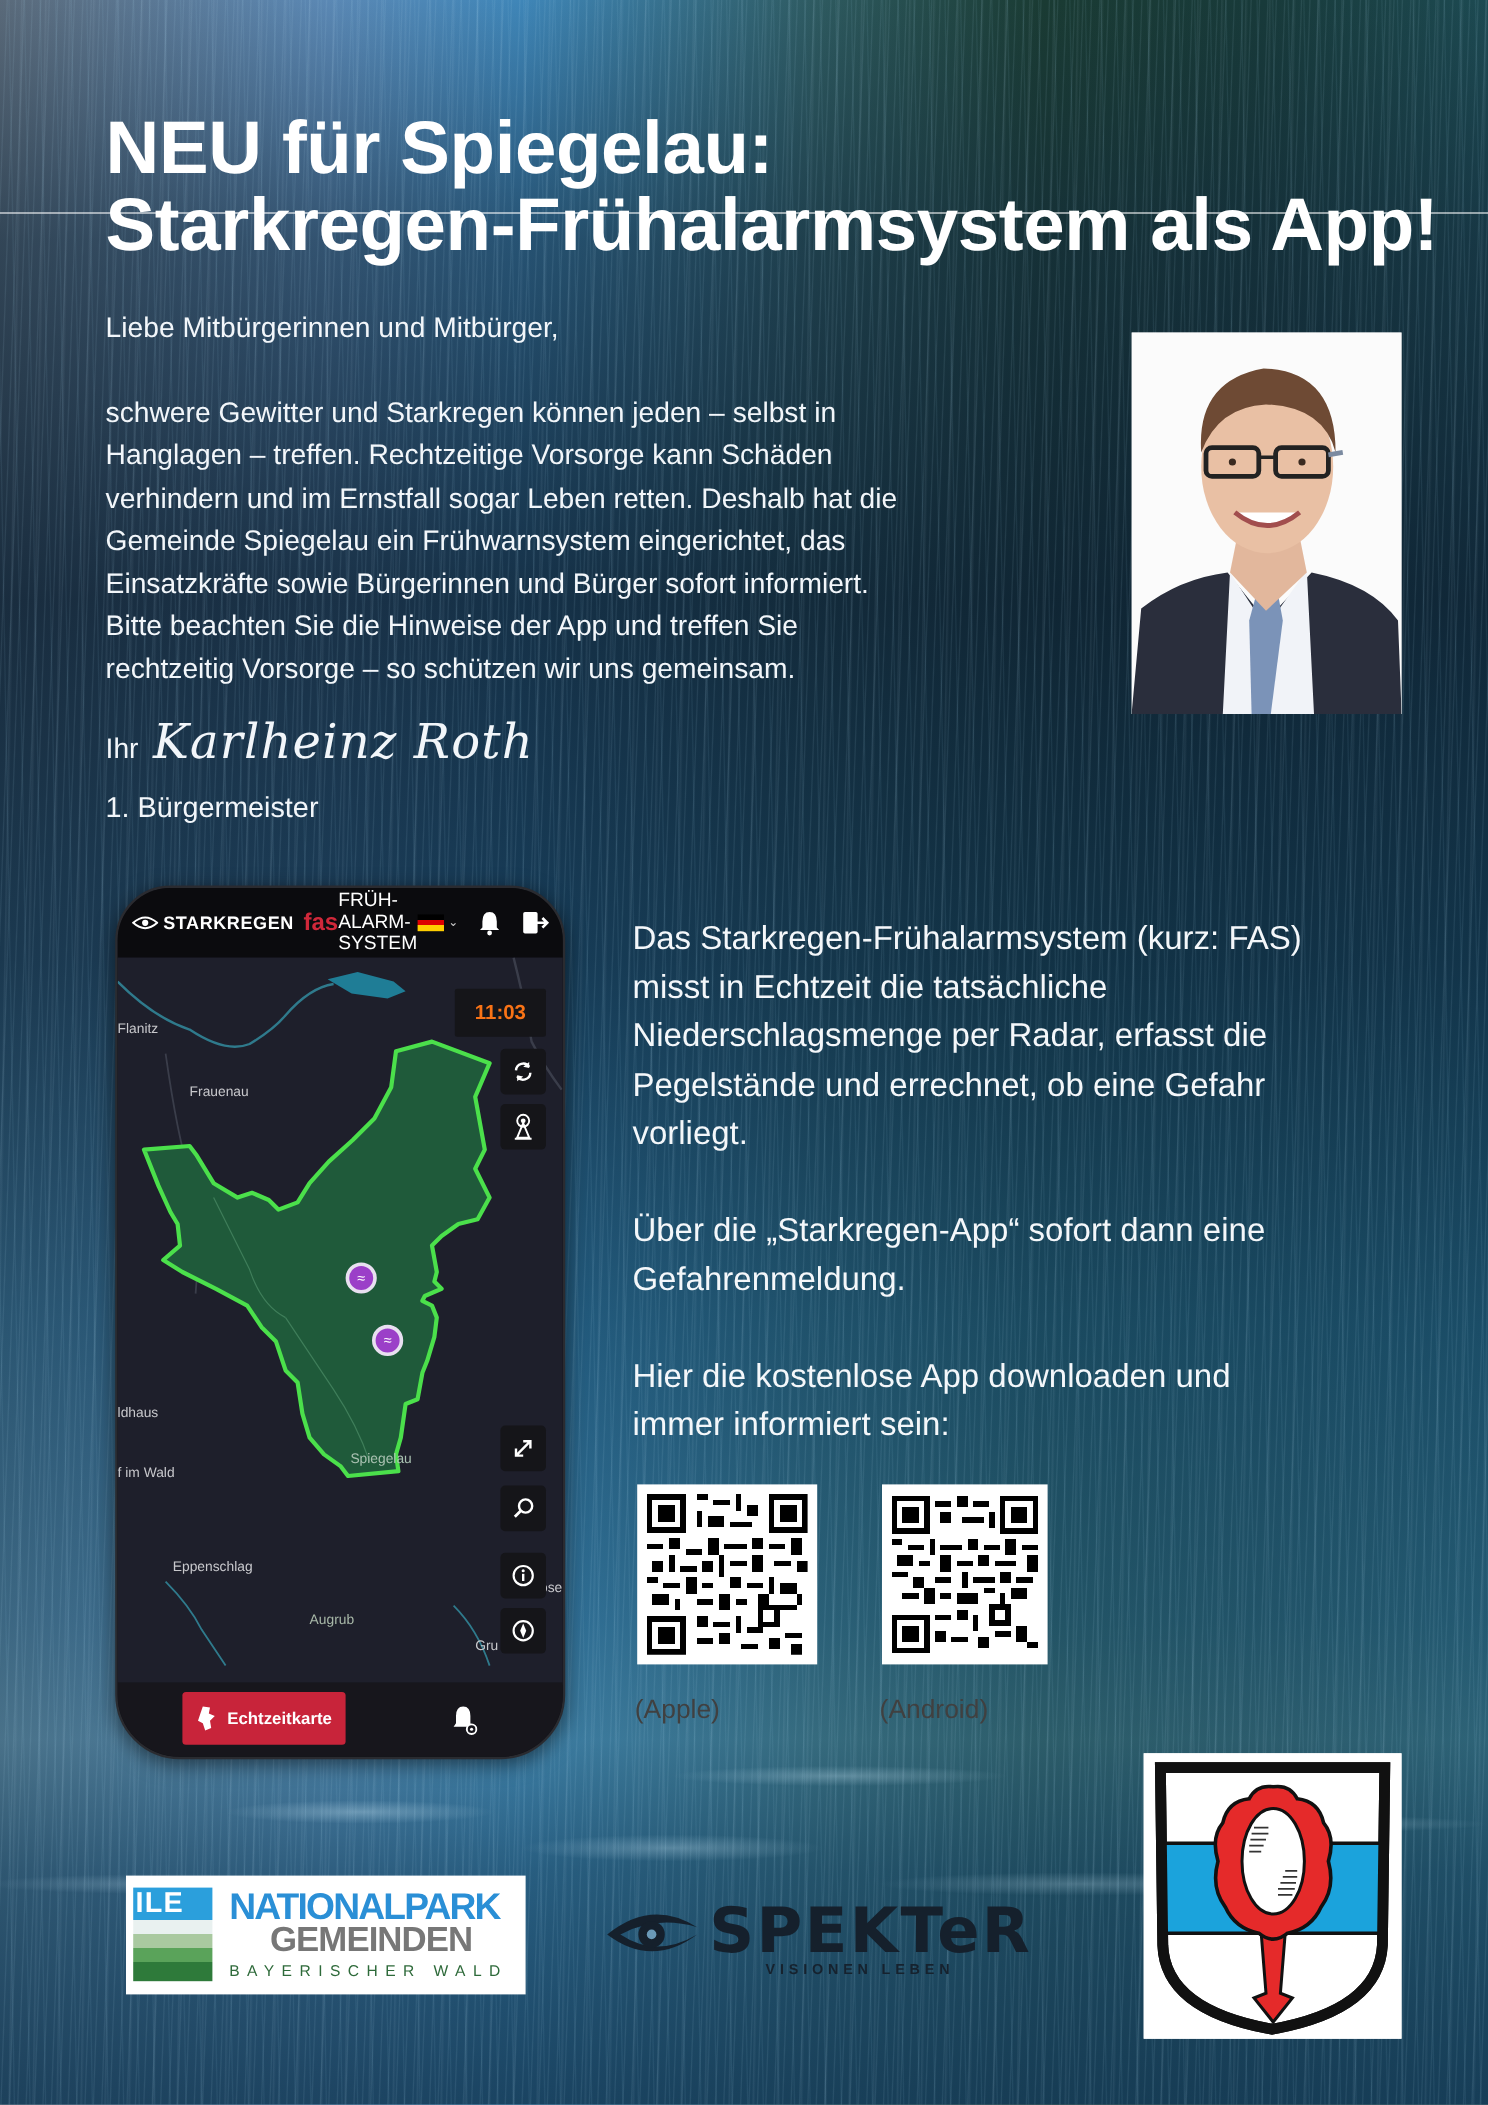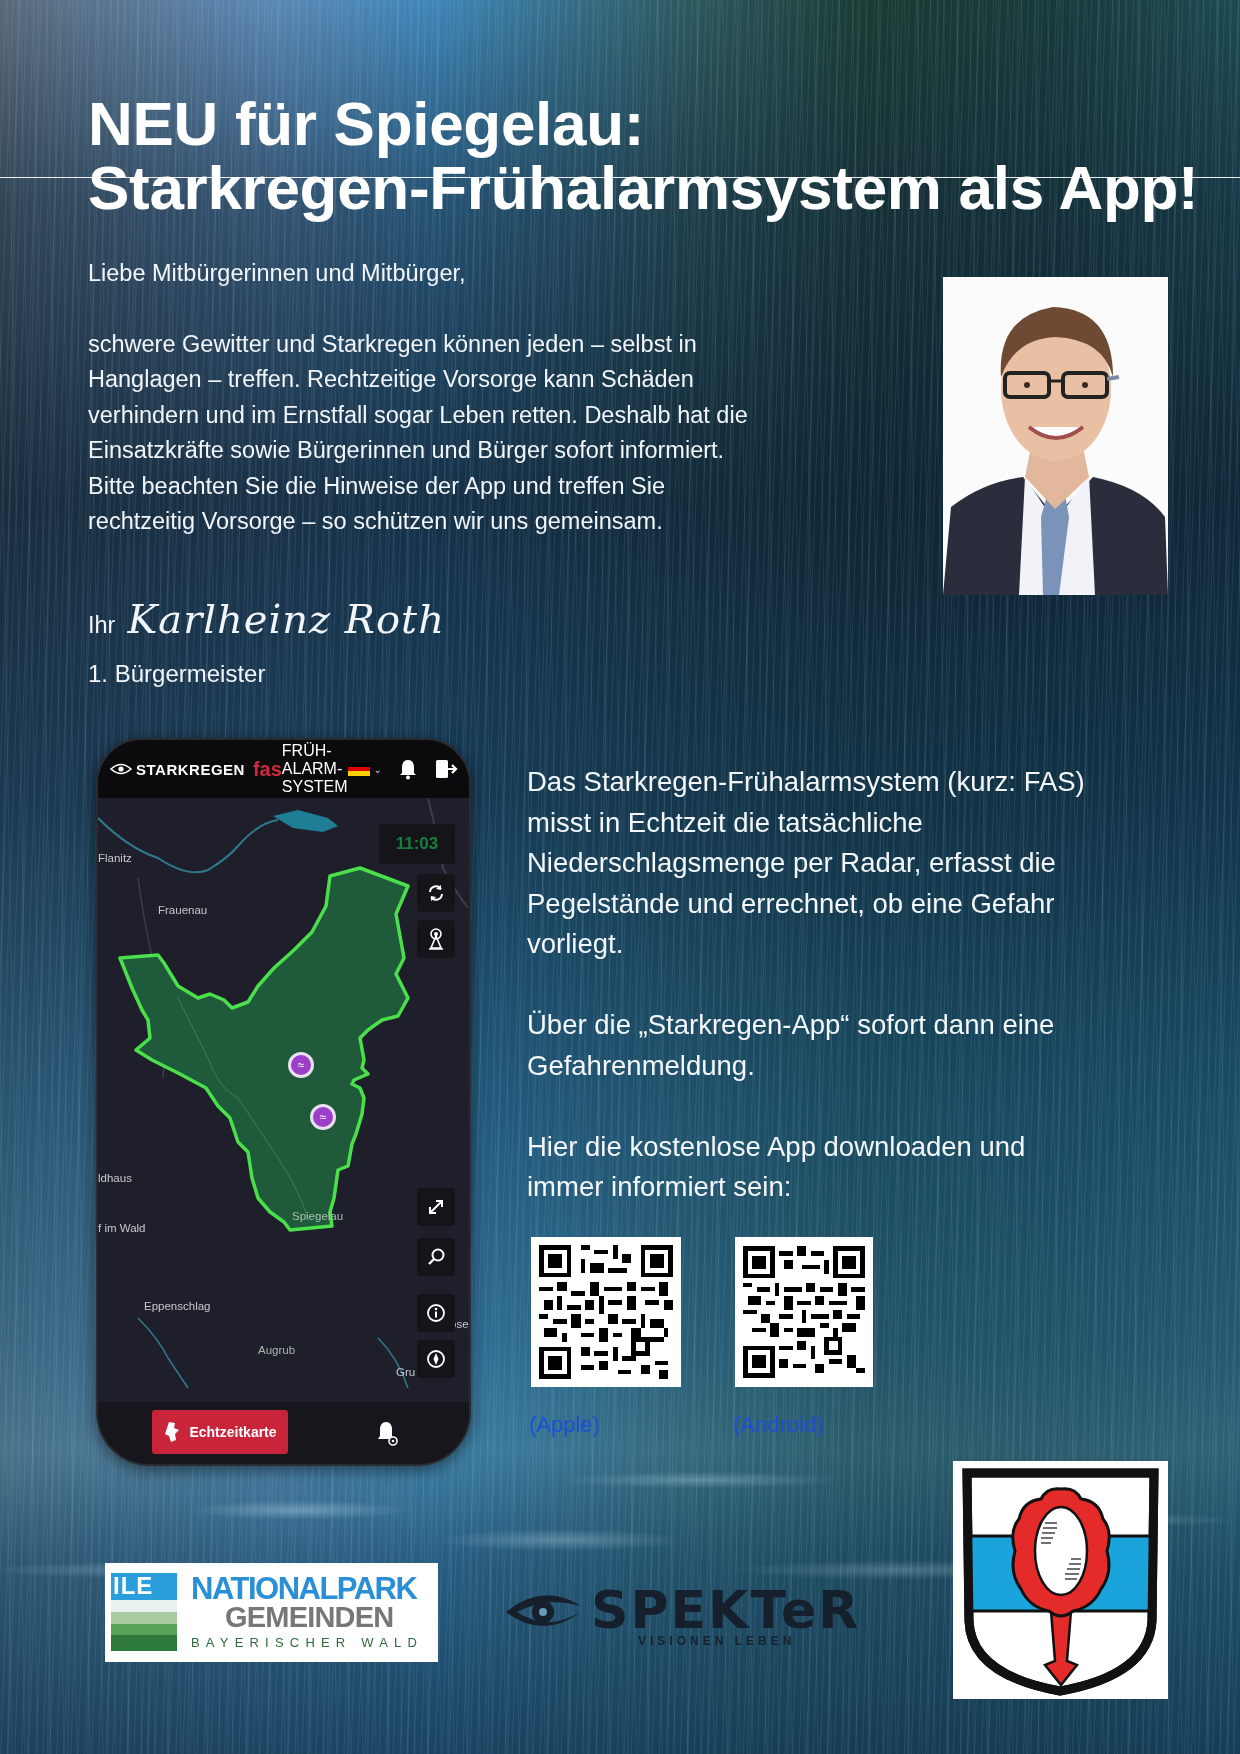--- a/index.html
+++ b/index.html
@@ -97,21 +97,21 @@
   .chev { font-size: 10px; color: #ccc; margin-left: -12px; }
 
   .map {
     position: absolute; left: 0; top: 58px; right: 0; height: 606px;
     background: #1e1f2b;
   }
   .map-label { position: absolute; font-size: 11.5px; color: #c8c8cc; white-space: nowrap; }
   .time-box {
     position: absolute; right: 14px; top: 26px; width: 76px; height: 40px;
     background: #151519; border-radius: 2px; display: flex; align-items: center; justify-content: center;
-    font-weight: bold; font-size: 17px; color: #15803d;
+    font-weight: bold; font-size: 17px; color: #f97316;
   }
   .map-btn {
     position: absolute; right: 14px; width: 38px; height: 38px; background: #151519; border-radius: 4px;
     display: flex; align-items: center; justify-content: center;
   }
   .marker {
     position: absolute; width: 26px; height: 26px; border-radius: 50%;
     background: #9b3fc8; border: 3px solid #e8e0f0;
     display: flex; align-items: center; justify-content: center; font-size: 12px; color: #fff;
   }
@@ -132,21 +132,21 @@
   }
   .info p { margin-bottom: 40.5px; }
   .info .line { display: block; white-space: nowrap; }
 
   .qr {
     position: absolute; top: 1237px; background: #fff; padding: 8px;
   }
   .qr svg { display: block; }
   .qr-apple { left: 531px; width: 150px; height: 150px; }
   .qr-android { left: 735px; width: 138px; height: 150px; }
-  .qr-label { position: absolute; top: 1412px; font-size: 22px; color: #1d4ed8; }
+  .qr-label { position: absolute; top: 1412px; font-size: 22px; color: #404040; }
 
   
   .ile {
     position: absolute; left: 105px; top: 1563px; width: 333px; height: 99px; background: #fff; padding-left: 27px;
   }
   .ile .ile-box {
     position: absolute; left: 6px; top: 10px; width: 66px; height: 78px;
     background: linear-gradient(#2b9fdc 0 35%, #e9f1f0 35% 50%, #a9c9a0 50% 65%, #5aa35a 65% 80%, #2e7a3a 80%);
   }
   .ile .ile-text { position: absolute; left: 8px; top: 9px; font-weight: bold; font-size: 24px; color: #fff; letter-spacing: 1px; }
@@ -172,20 +172,21 @@
   <div>NEU für Spiegelau:</div>
   <div>Starkregen-Frühalarmsystem als App!</div>
 </div>
 
 <div class="letter">
   <div class="greeting">Liebe Mitbürgerinnen und Mitbürger,</div>
   <div>
     <span class="body-line">schwere Gewitter und Starkregen können jeden – selbst in</span>
     <span class="body-line">Hanglagen – treffen. Rechtzeitige Vorsorge kann Schäden</span>
     <span class="body-line">verhindern und im Ernstfall sogar Leben retten. Deshalb hat die</span>
+    <span class="body-line">Gemeinde Spiegelau ein Frühwarnsystem eingerichtet, das</span>
     <span class="body-line">Einsatzkräfte sowie Bürgerinnen und Bürger sofort informiert.</span>
     <span class="body-line">Bitte beachten Sie die Hinweise der App und treffen Sie</span>
     <span class="body-line">rechtzeitig Vorsorge – so schützen wir uns gemeinsam.</span>
   </div>
 </div>
 
 <div class="sign">
   <span class="ihr">Ihr</span><span class="sig">Karlheinz Roth</span>
 </div>
 <div class="role">1. Bürgermeister</div>

